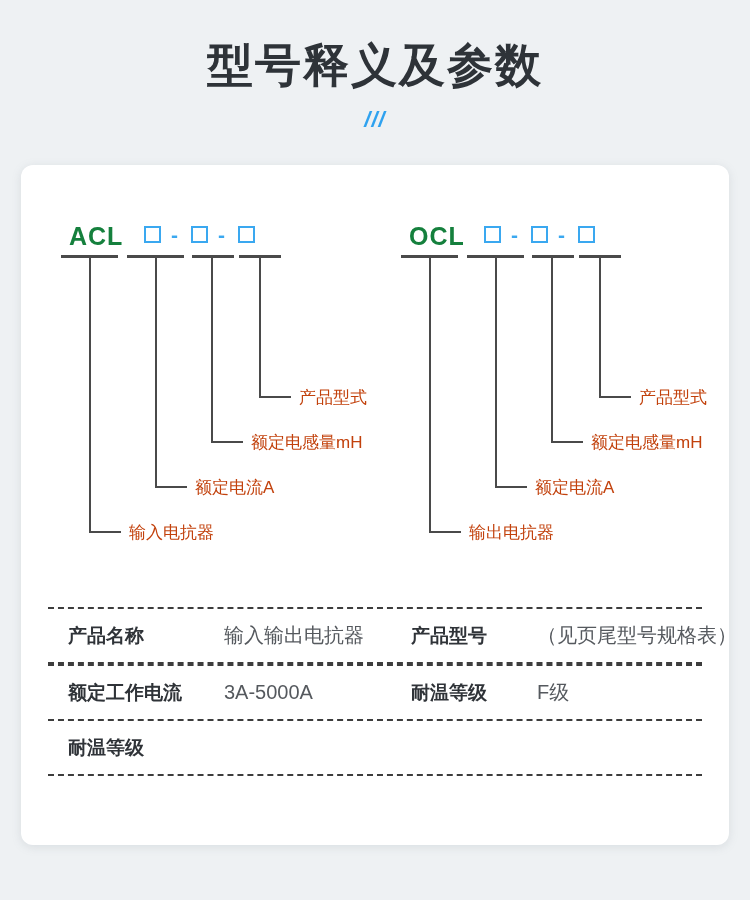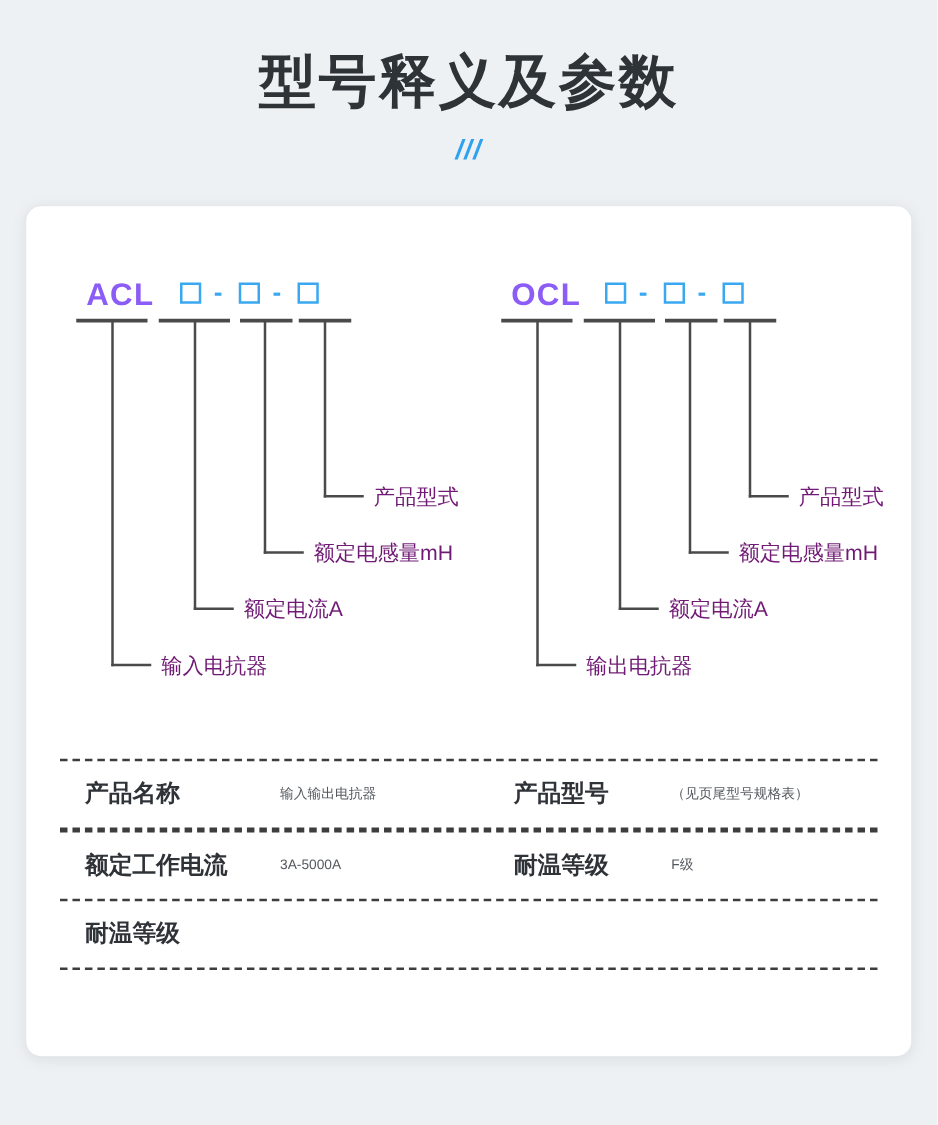--- a/index.html
+++ b/index.html
@@ -81,21 +81,21 @@
     top: 55px;
     height: 34px;
     width: 340px;
   }
   .code-prefix {
     position: absolute;
     left: 38px;
     top: 0;
     font-size: 25px;
     font-weight: bold;
-    color: #8b5cf6;
+    color: #15803d;
     letter-spacing: 1px;
     line-height: 32px;
   }
   .box-ph {
     position: absolute;
     top: 6px;
     width: 17px;
     height: 17px;
     border: 2px solid #3aa8f0;
     box-sizing: border-box;
@@ -133,21 +133,21 @@
     background: #4a4a4a;
   }
   .elbow {
     position: absolute;
     height: 2px;
     background: #4a4a4a;
   }
   .leader-label {
     position: absolute;
     font-size: 17px;
-    color: #701a75;
+    color: #c2410c;
     line-height: 22px;
     white-space: nowrap;
   }
 
   
   .l1 { left: 58px;  top: 92px; height: 276px; }
   .e1 { left: 58px;  top: 366px; width: 32px; }
   .t1 { left: 98px;  top: 357px; }
   
   .l2 { left: 124px; top: 92px; height: 231px; }
@@ -184,21 +184,21 @@
     line-height: 53px;
     white-space: nowrap;
   }
   .cell-label {
     font-size: 19px;
     font-weight: bold;
     color: #2f3338;
     text-align: center;
   }
   .cell-value {
-    font-size: 11px;
+    font-size: 20px;
     color: #55595e;
   }
   .c-label-left { left: 20px; }
   .c-value-left { left: 176px; }
   .c-label-right { left: 363px; }
   .c-value-right { left: 489px; }
 </style>
 </head>
 <body>
 

